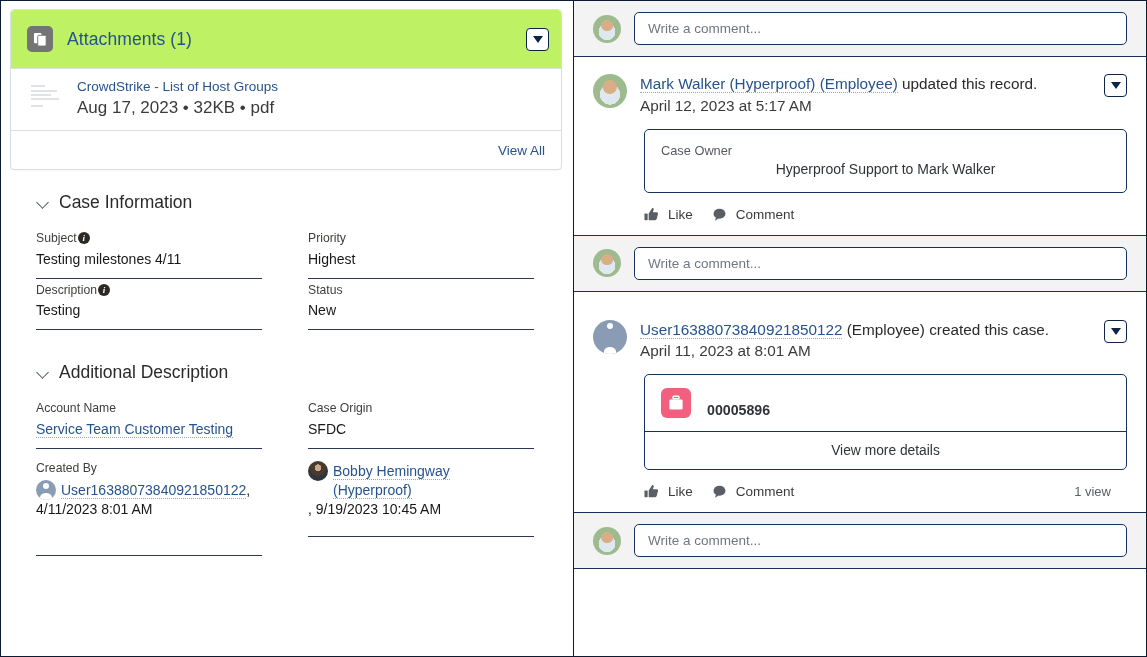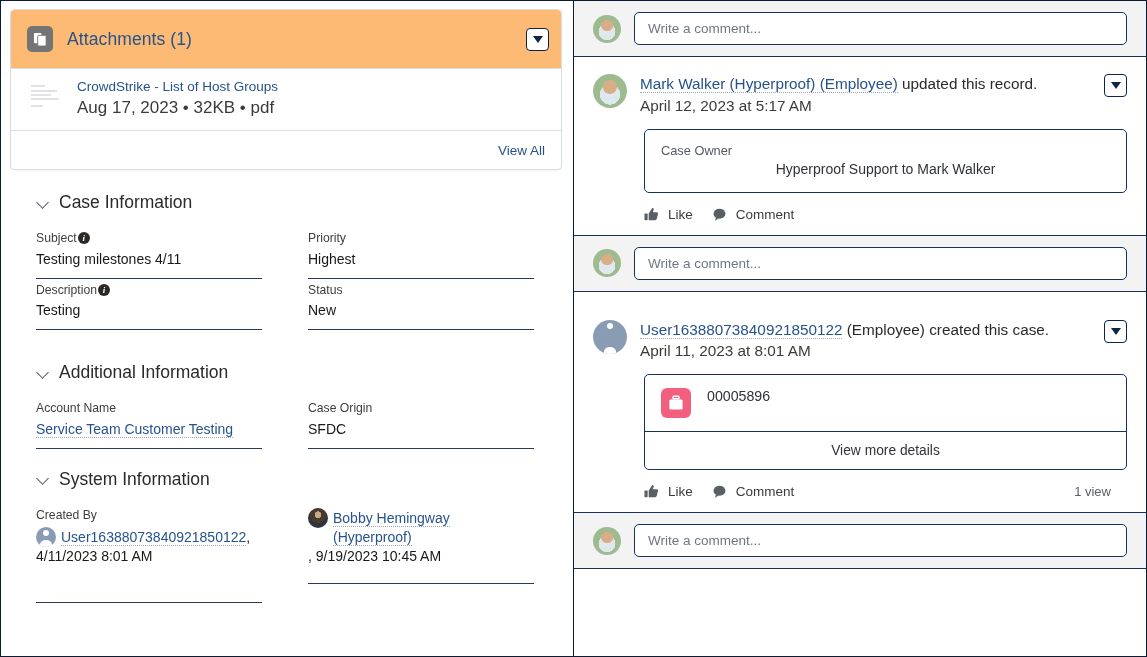--- a/index.html
+++ b/index.html
@@ -32,21 +32,21 @@
   
   .attach-card {
     width: 552px;
     border: 1px solid #d8dde6;
     border-radius: 4px;
     background: #fff;
     box-shadow: 0 1px 1px rgba(0,0,0,.04);
   }
   .attach-head {
     height: 59px;
-    background: #fdba74;
+    background: #bef264;
     border-bottom: 1px solid #d8dde6;
     border-radius: 4px 4px 0 0;
     display: flex;
     align-items: center;
     padding: 0 12px 0 16px;
   }
   .icon-sq {
     width: 26px; height: 26px;
     border-radius: 5px;
     background: #747474;
@@ -308,23 +308,24 @@
     margin: 14px 0 0 51px;
     border: 1px solid #16325c;
     border-radius: 5px;
     background: #fff;
     overflow: hidden;
   }
   .record-inner { padding: 13px 16px 15px 16px; }
   .rec-label { font-size: 12.8px; color: #555a61; margin-bottom: 3px; }
   .rec-val { font-size: 14px; color: #2f3338; text-align: center; }
   .case-row {
-    display: flex; align-items: flex-start;
+    display: flex; align-items: flex-end;
     padding: 13px 16px;
     gap: 16px;
+    font-weight: bold;
   }
   .case-icon {
     width: 30px; height: 30px;
     border-radius: 6px;
     background: #f3607f;
     flex: 0 0 30px;
     display: flex; align-items: center; justify-content: center;
   }
   .case-num { font-size: 14.2px; color: #2f3338; }
   .rec-foot {
@@ -431,21 +432,21 @@
             <span>Status</span>
           </div>
           <div class="fld-val">New</div>
         </div>
       </div>
 
       <div class="sp-20"></div>
 
       <div class="sec-head tight">
         <span class="chev"></span>
-        <span class="sec-title">Additional Information</span>
+        <span class="sec-title">Additional Description</span>
       </div>
 
       <div class="field-grid">
         <div class="field">
           <div class="fld-label">
             <span>Account Name</span>
           </div>
           <div class="fld-val">
             <span class="link-dot">Service Team Customer Testing</span>
           </div>
@@ -454,24 +455,20 @@
         <div class="field">
           <div class="fld-label">
             <span>Case Origin</span>
           </div>
           <div class="fld-val">SFDC</div>
         </div>
       </div>
 
       <div class="sp-8"></div>
 
-      <div class="sec-head tight">
-        <span class="chev"></span>
-        <span class="sec-title">System Information</span>
-      </div>
 
       <div class="field-grid">
         <div class="field">
           <div class="fld-label">
             <span>Created By</span>
           </div>
           <div class="fld-val tall">
             <span class="avatar-mini av-generic"></span><span class="link-dot">User16388073840921850122</span><span>,</span>
             <div>4/11/2023 8:01 AM</div>
           </div>

